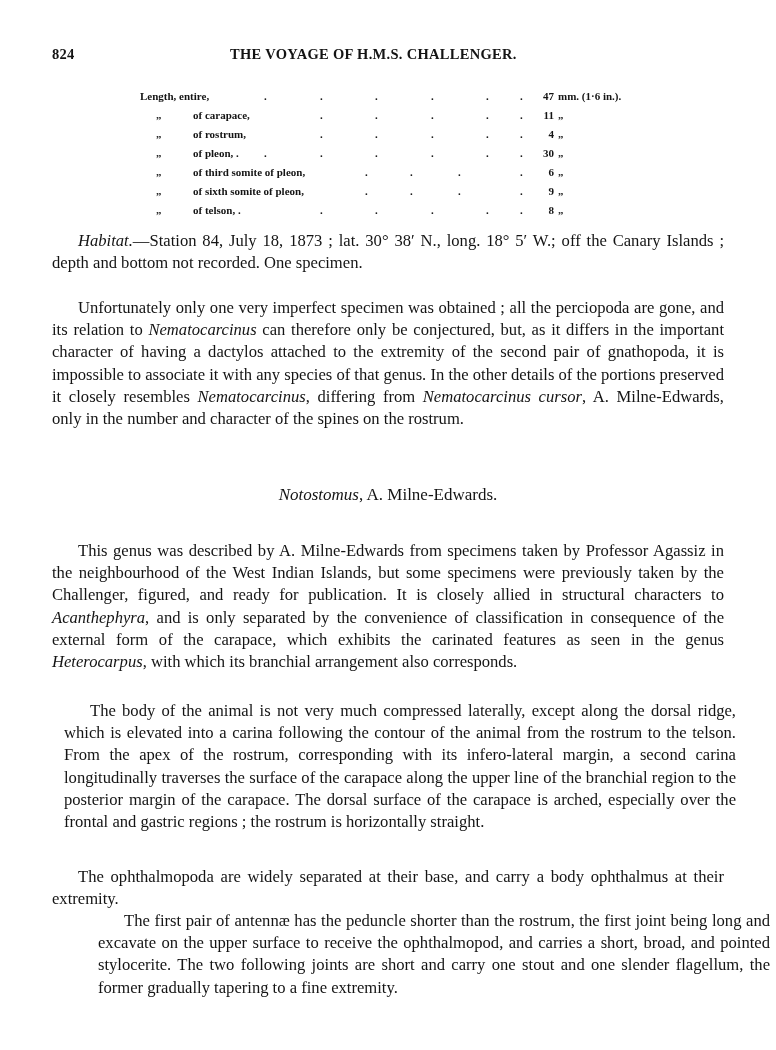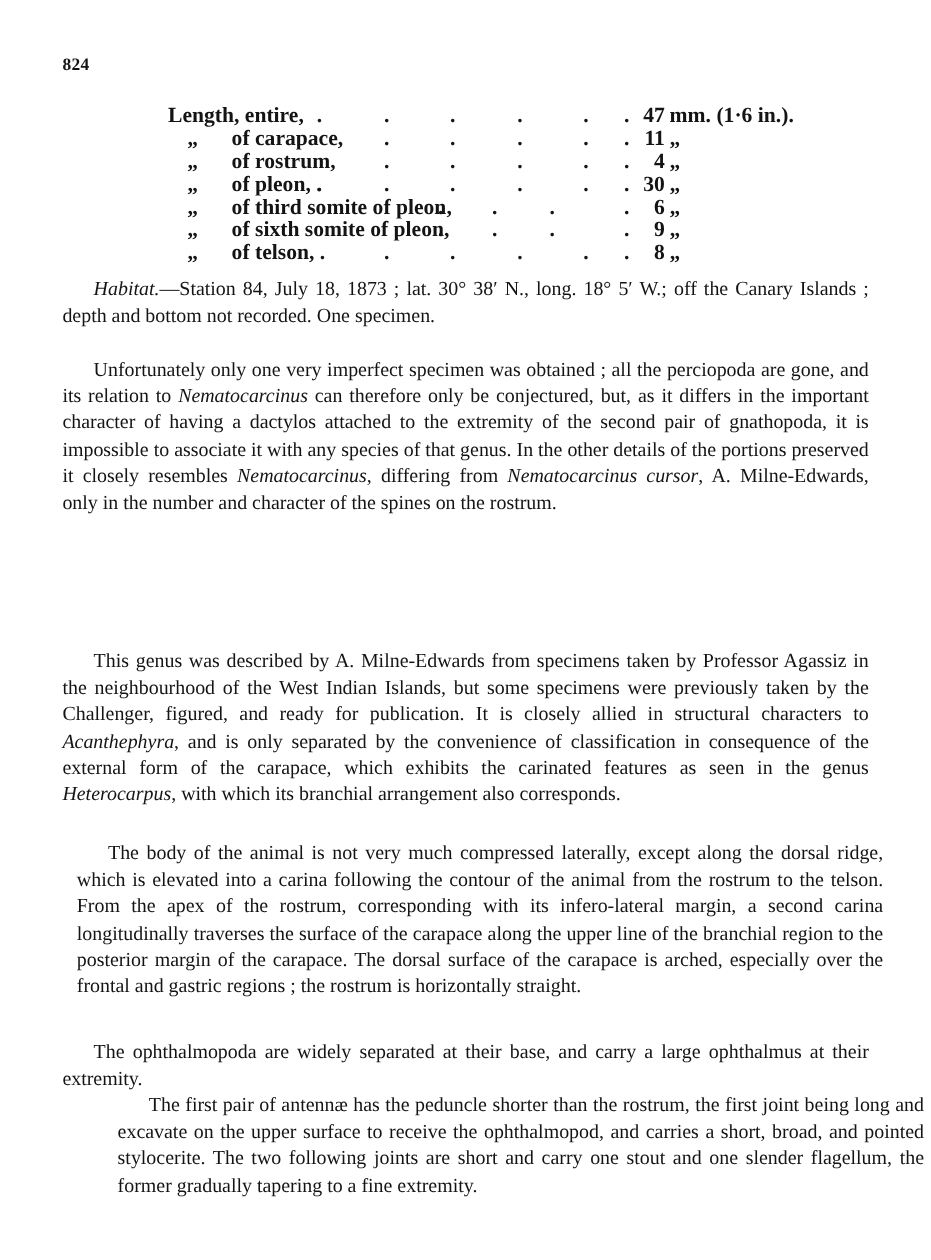--- a/index.html
+++ b/index.html
@@ -11,21 +11,21 @@
   .page { position: absolute; left: 0; top: 0; width: 776px; height: 1050px; }
   .running-head {
     position: absolute; top: 46px; left: 52px; width: 672px; height: 20px;
     font-size: 14.5px; font-weight: bold; letter-spacing: 0.3px;
   }
   .page-number { position: absolute; left: 0; top: 0; }
   .running-title { position: absolute; left: 178px; top: 0; }
 
   .measurements {
     position: absolute; top: 87px; left: 140px; width: 520px;
-    font-size: 18px; line-height: 19px; font-weight: bold;
+    font-size: 11px; line-height: 19px; font-weight: bold;
   }
   .m-row { position: relative; height: 19px; white-space: nowrap; }
   .m-label { position: absolute; left: 0; top: 0; }
   .m-ditto { position: absolute; left: 16px; top: 0; }
   .m-sub { position: absolute; left: 53px; top: 0; }
   .m-dots { position: absolute; top: 0; left: 0; width: 500px; height: 19px; }
   .m-dots span { position: absolute; top: 0; }
   .m-val { position: absolute; right: 106px; top: 0; text-align: right; width: 40px; }
   .m-unit { position: absolute; left: 418px; top: 0; }
 
@@ -51,20 +51,21 @@
   .p-ophth { top: 866px; }
   .p-antenn { top: 910px; margin-left: 46px; }
 </style>
 </head>
 <body>
 
 <div class="page">
 
   <div class="running-head">
     <span class="page-number">824</span>
+    <span class="running-title">THE VOYAGE OF H.M.S. CHALLENGER.</span>
   </div>
 
   <div class="measurements">
     <div class="m-row">
       <span class="m-label">Length, entire,</span>
       <span class="m-dots">
           <span style="left:124px">.</span>
           <span style="left:180px">.</span>
           <span style="left:235px">.</span>
           <span style="left:291px">.</span>
@@ -154,31 +155,34 @@
   </div>
 
   <div class="body-text p-habitat">
     <p><i>Habitat.</i><span>—Station 84, July 18, 1873 ; lat. 30° 38′ N., long. 18° 5′ W.; off the Canary Islands ; depth and bottom not recorded.   One specimen.</span></p>
   </div>
 
   <div class="body-text p-unfort">
     <p><span>Unfortunately only one very imperfect specimen was obtained ; all the perciopoda are gone, and its relation to </span><i>Nematocarcinus</i><span> can therefore only be conjectured, but, as it differs in the important character of having a dactylos attached to the extremity of the second pair of gnathopoda, it is impossible to associate it with any species of that genus.  In the other details of the portions preserved it closely resembles </span><i>Nematocarcinus</i><span>, differing from </span><i>Nematocarcinus cursor</i><span>, A. Milne-Edwards, only in the number and character of the spines on the rostrum.</span></p>
   </div>
 
+  <div class="genus-head">
+    <i>Notostomus</i><span>, A. Milne-Edwards.</span>
+  </div>
 
 
   <div class="body-text p-genus">
     <p><span>This genus was described by A. Milne-Edwards from specimens taken by Professor Agassiz in the neighbourhood of the West Indian Islands, but some specimens were previously taken by the Challenger, figured, and ready for publication.  It is closely allied in structural characters to </span><i>Acanthephyra</i><span>, and is only separated by the convenience of classification in consequence of the external form of the carapace, which exhibits the carinated features as seen in the genus </span><i>Heterocarpus</i><span>, with which its branchial arrangement also corresponds.</span></p>
   </div>
 
   <div class="body-text p-body">
     <p>The body of the animal is not very much compressed laterally, except along the dorsal ridge, which is elevated into a carina following the contour of the animal from the rostrum to the telson.  From the apex of the rostrum, corresponding with its infero-lateral margin, a second carina longitudinally traverses the surface of the carapace along the upper line of the branchial region to the posterior margin of the carapace.  The dorsal surface of the carapace is arched, especially over the frontal and gastric regions ; the rostrum is horizontally straight.</p>
   </div>
 
   <div class="body-text p-ophth">
-    <p>The ophthalmopoda are widely separated at their base, and carry a large ophthalmus at their extremity.</p>
+    <p>The ophthalmopoda are widely separated at their base, and carry a body ophthalmus at their extremity.</p>
   </div>
 
   <div class="body-text p-antenn">
     <p>The first pair of antennæ has the peduncle shorter than the rostrum, the first joint being long and excavate on the upper surface to receive the ophthalmopod, and carries a short, broad, and pointed stylocerite.  The two following joints are short and carry one stout and one slender flagellum, the former gradually tapering to a fine extremity.</p>
   </div>
 
 </div>
 
 </body></html>

